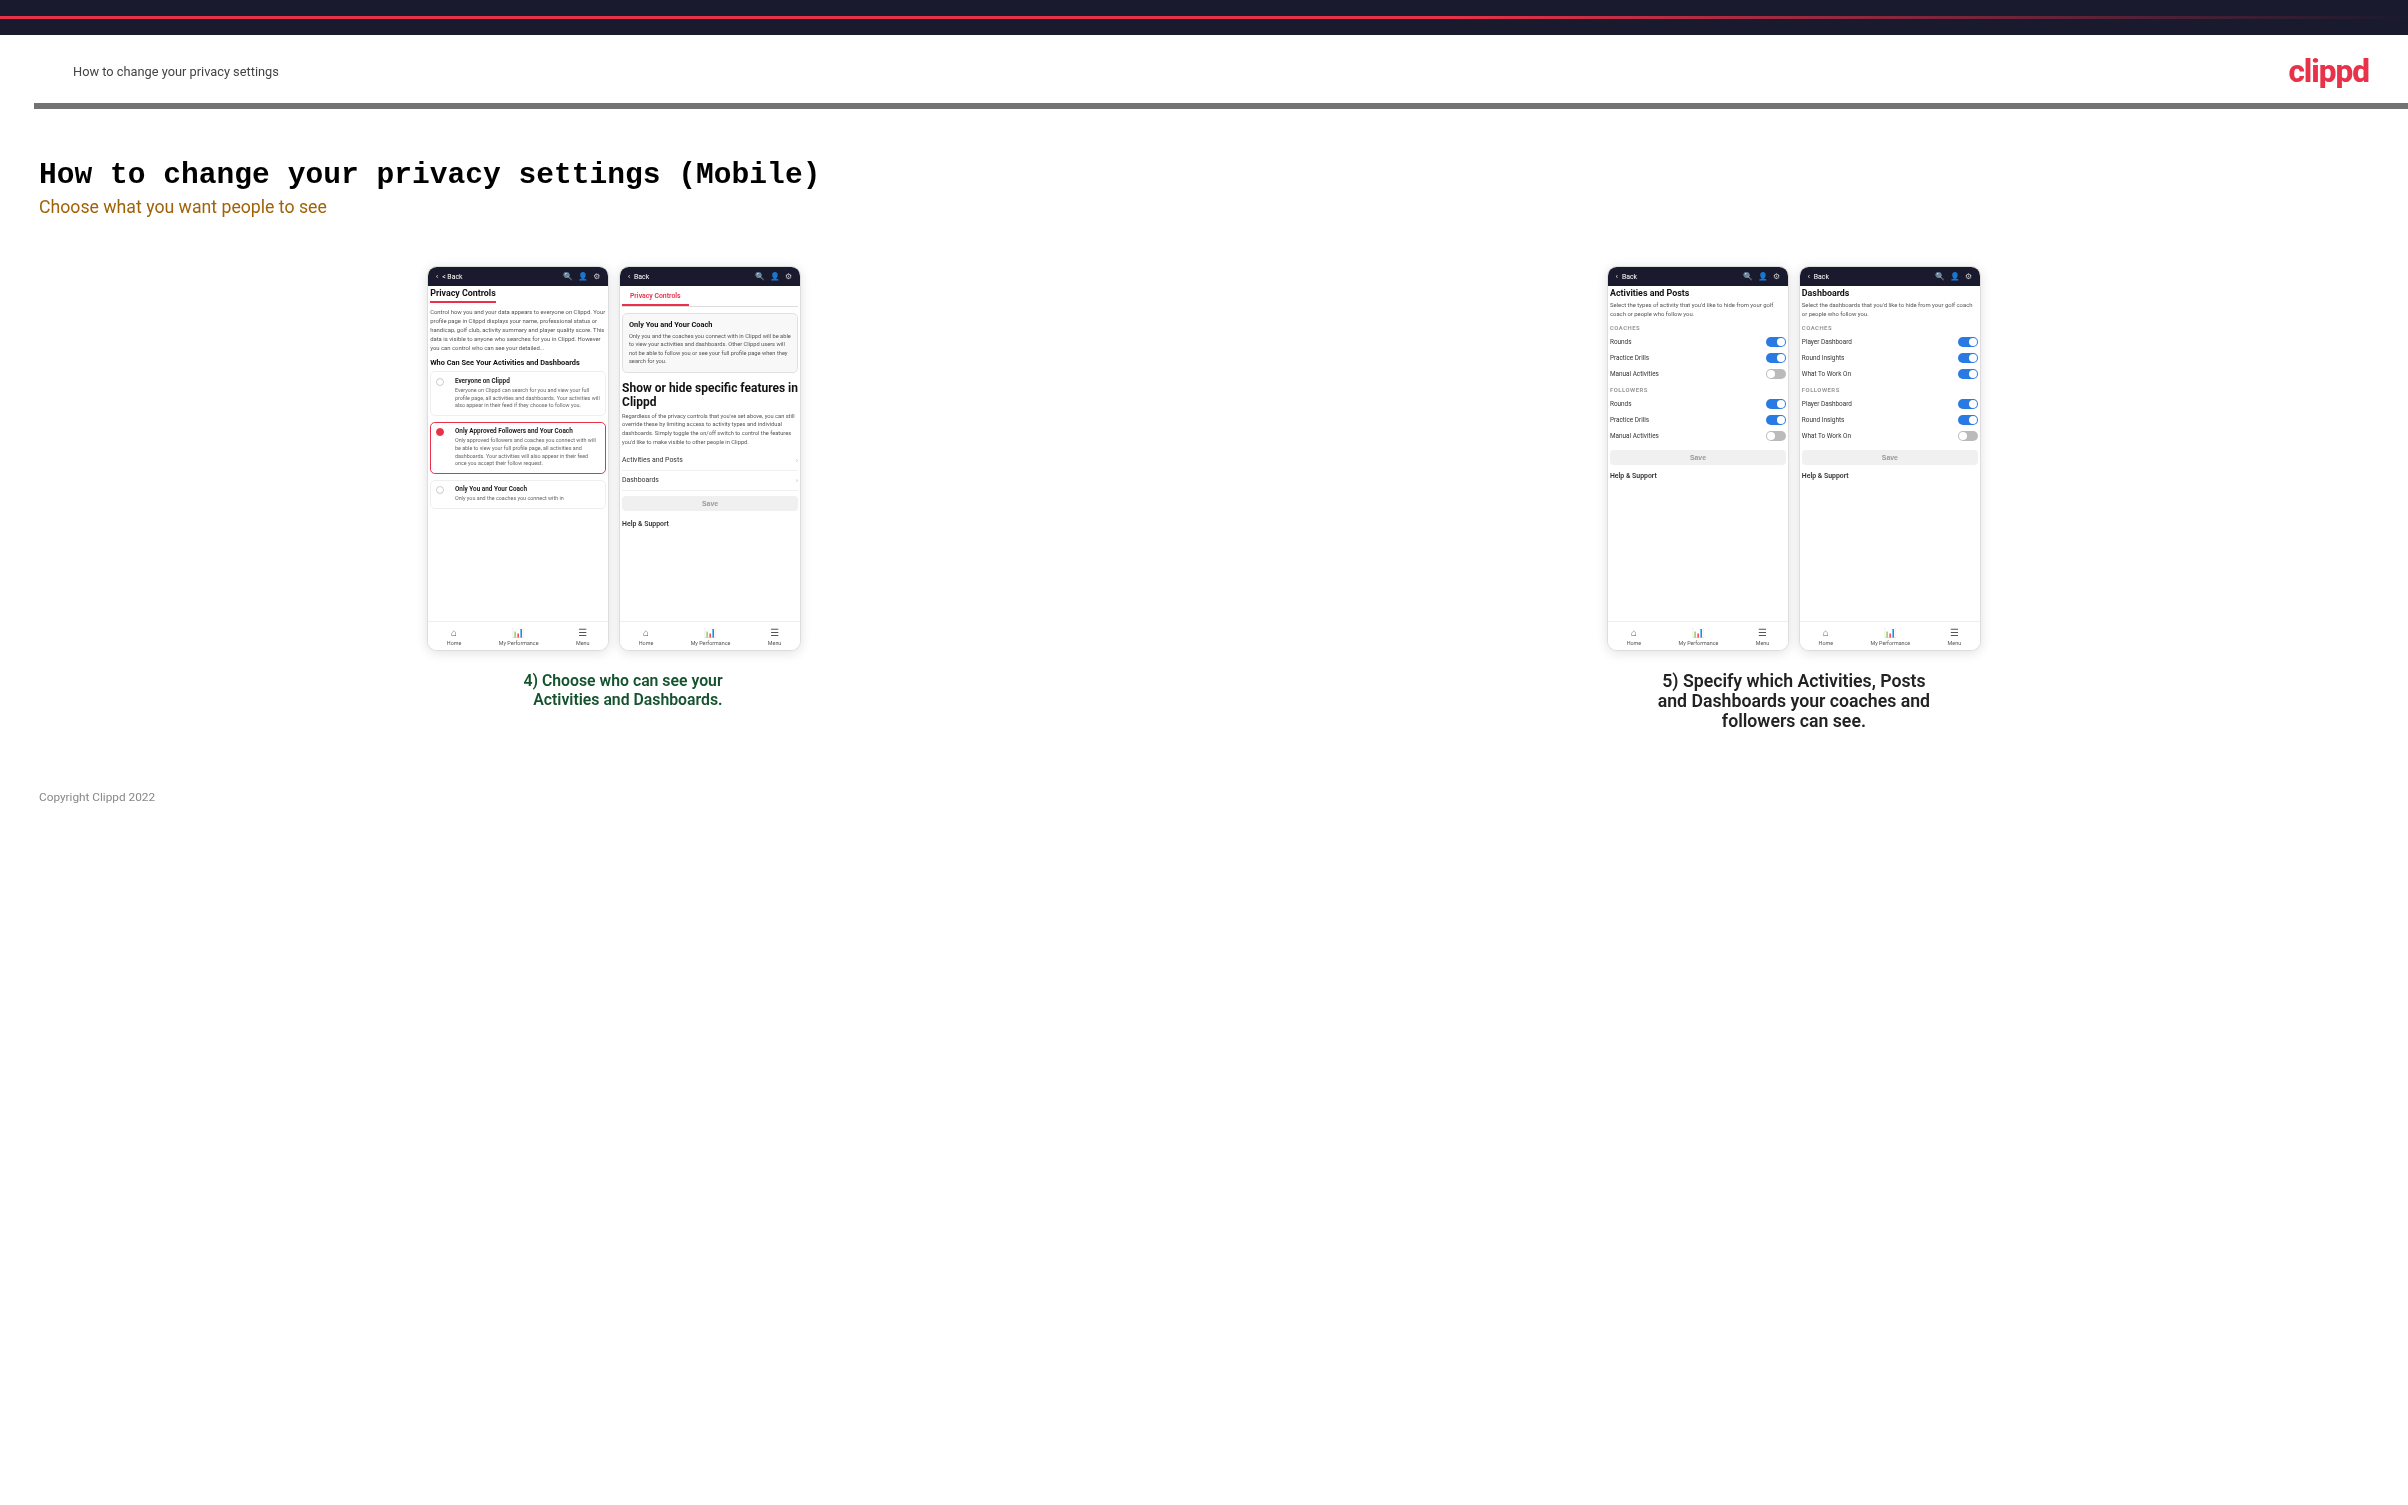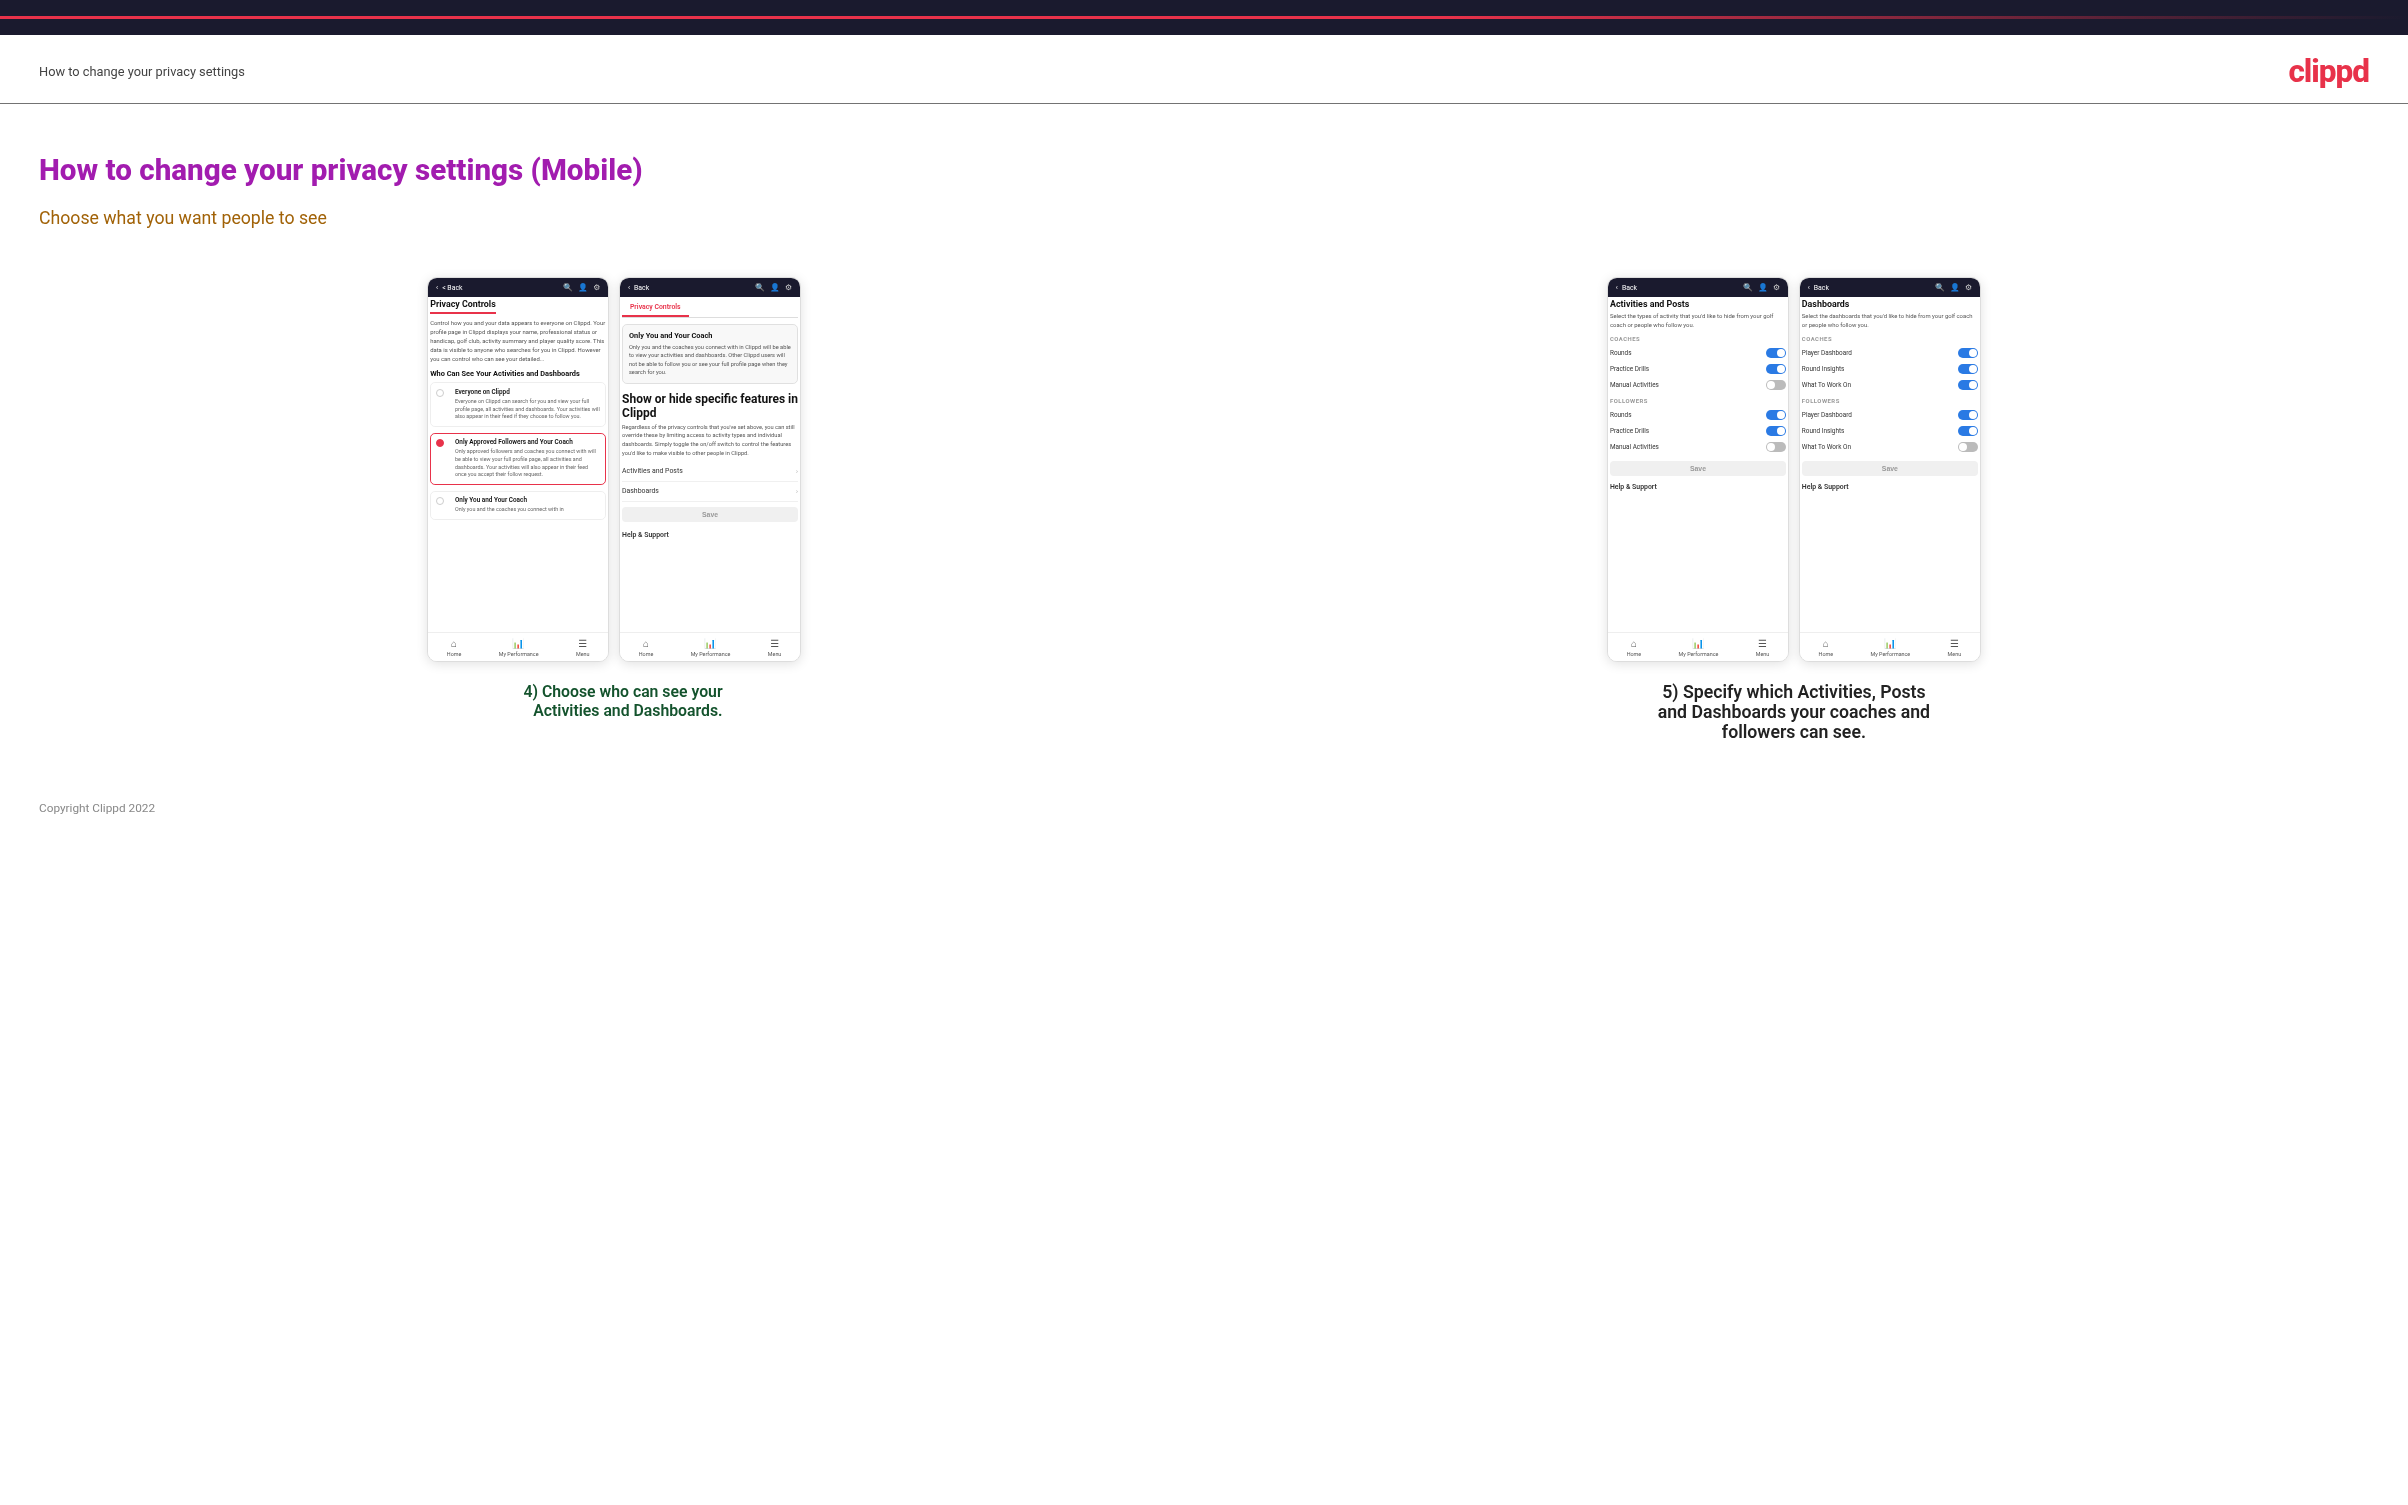--- a/index.html
+++ b/index.html
@@ -18,42 +18,44 @@
       display: flex;
       align-items: center;
     }
 
     
     .header {
       display: flex;
       align-items: center;
       justify-content: space-between;
       padding: 17.7px 39px 13.8px;
-      border-bottom: 1px solid #737373;
+      border-bottom: 6px solid #737373;
+      margin-left: 34px;
     }
     .header-breadcrumb {
       font-size: 12.8px;
       color: #444;
     }
     .logo {
       font-size: 31.5px;
       font-weight: 800;
       color: #e8324a;
       letter-spacing: -1px;
     }
 
     
     .main-content {
       padding: 49px 39px 59px;
     }
     .page-title {
       font-size: 29.6px;
       font-weight: 800;
-      color: #a21caf;
-      margin-bottom: 21px;
+      color: #000000;
+      margin-bottom: 5px;
+      font-family: Liberation Mono, monospace;
     }
     .page-subtitle {
       font-size: 17.7px;
       color: #a16207;
       margin-bottom: 49px;
     }
 
     
     .screenshots-row {
       display: flex;

